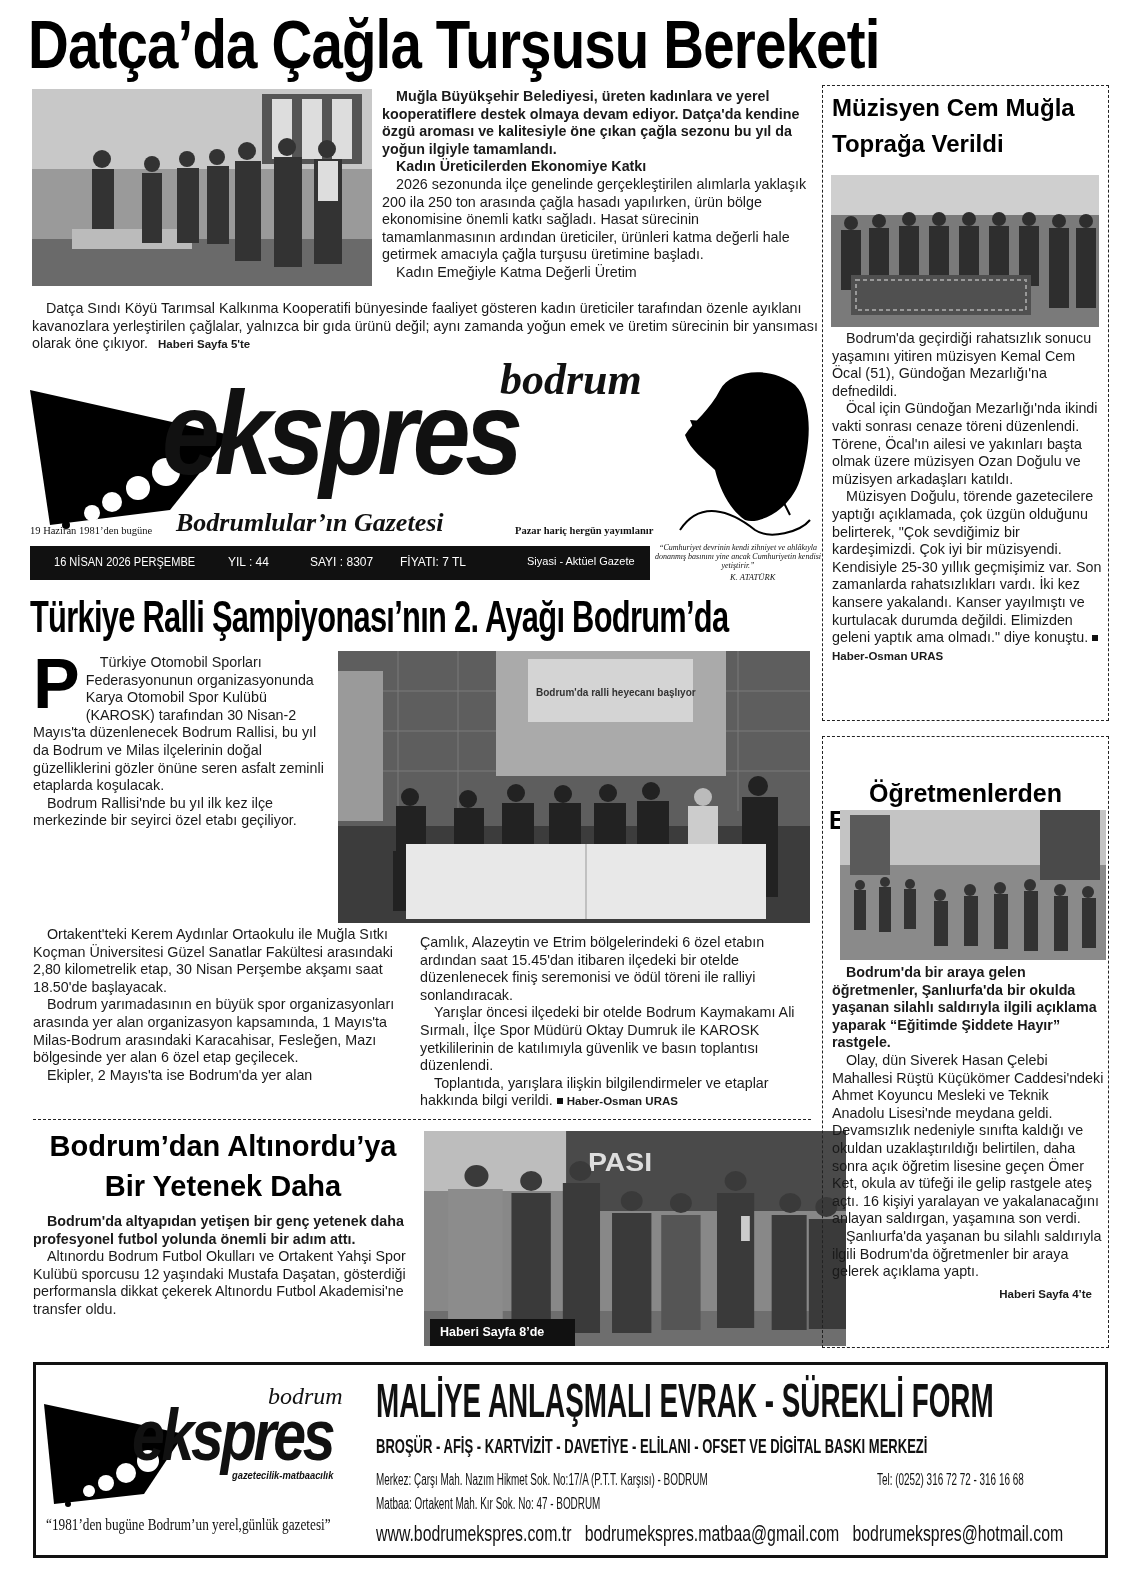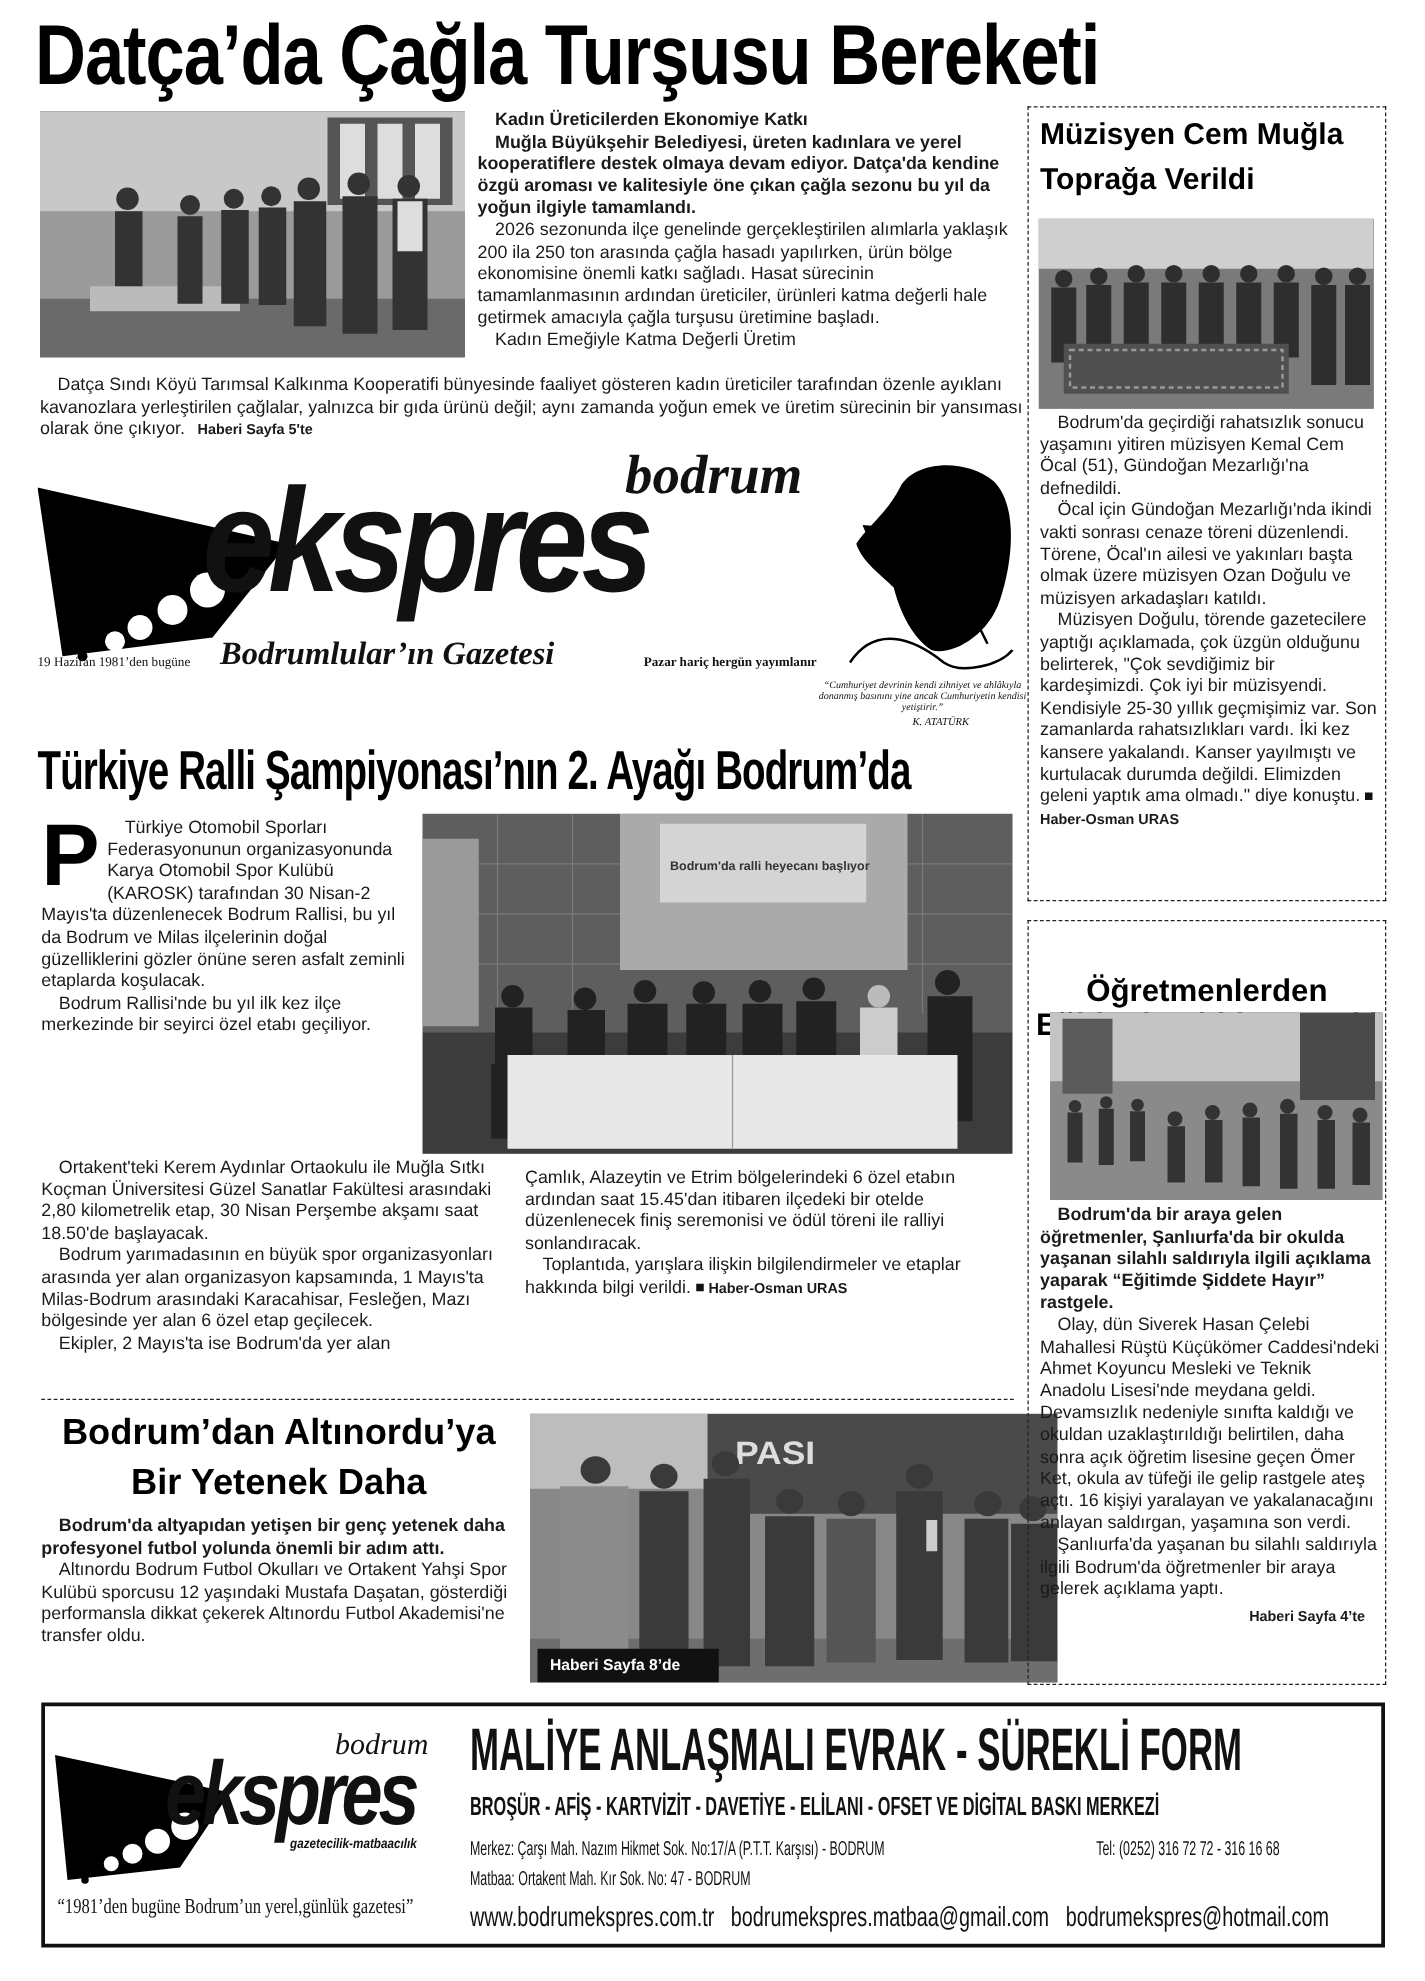--- a/index.html
+++ b/index.html
@@ -51,22 +51,22 @@
       <circle cx="255" cy="58" r="9"></circle>
         <rect x="242" y="68" width="28" height="110"></rect>
       <circle cx="295" cy="60" r="9"></circle>
         <rect x="282" y="70" width="28" height="105"></rect>
     </g>
     <rect x="286" y="72" width="20" height="40" fill="#ddd"></rect>
   </svg>
 </div>
 
 <div class="abs body-text" style="left:382px; top:88px; width:432px;">
+  <p class="bold" style="text-indent:14px;">Muğla Büyükşehir Belediyesi, üreten kadınlara ve yerel kooperatiflere destek olmaya devam ediyor. Datça'da kendine özgü aroması ve kalitesiyle öne çıkan çağla sezonu bu yıl da yoğun ilgiyle tamamlandı.</p>
   <p class="bold">Kadın Üreticilerden Ekonomiye Katkı</p>
-  <p class="bold" style="text-indent:14px;">Muğla Büyükşehir Belediyesi, üreten kadınlara ve yerel kooperatiflere destek olmaya devam ediyor. Datça'da kendine özgü aroması ve kalitesiyle öne çıkan çağla sezonu bu yıl da yoğun ilgiyle tamamlandı.</p>
   <p>2026 sezonunda ilçe genelinde gerçekleştirilen alımlarla yaklaşık 200 ila 250 ton arasında çağla hasadı yapılırken, ürün bölge ekonomisine önemli katkı sağladı. Hasat sürecinin tamamlanmasının ardından üreticiler, ürünleri katma değerli hale getirmek amacıyla çağla turşusu üretimine başladı.</p>
   <p style="margin-top:0;">Kadın Emeğiyle Katma Değerli Üretim</p>
 </div>
 <div class="abs body-text" style="left:32px; top:300px; width:790px;">
   <p><span>Datça Sındı Köyü Tarımsal Kalkınma Kooperatifi bünyesinde faaliyet gösteren kadın üreticiler tarafından özenle ayıklanı kavanozlara yerleştirilen çağlalar, yalnızca bir gıda ürünü değil; aynı zamanda yoğun emek ve üretim sürecinin bir yansıması olarak öne çıkıyor.</span>
      <span class="credit" style="margin-left:6px;">Haberi Sayfa 5'te</span></p>
 </div>
 
 <div class="abs" style="left:30px; top:360px; width:790px; height:225px;">
 
@@ -76,20 +76,27 @@
     <circle cx="82" cy="122" r="10" fill="#fff"></circle>
     <circle cx="108" cy="108" r="12" fill="#fff"></circle>
     <circle cx="136" cy="92" r="14" fill="#fff"></circle>
     <circle cx="36" cy="145" r="4" fill="#000"></circle>
   </svg>
   <div class="abs serif" style="left:470px; top:-2px; font-size:44px; font-style:italic; font-weight:bold; line-height:44px;">bodrum</div>
   <div class="abs" style="left:132px; top:8px; font-family:'Liberation Sans',sans-serif; font-style:italic; font-size:118px; font-weight:bold; line-height:130px; letter-spacing:-6px; transform:scaleX(0.88); transform-origin:left top;">ekspres</div>
   <div class="abs serif" style="left:0; top:165px; font-size:10.5px;">19 Haziran 1981’den bugüne</div>
   <div class="abs serif" style="left:146px; top:148px; font-size:26px; font-style:italic; font-weight:bold;">Bodrumlular’ın Gazetesi</div>
   <div class="abs serif" style="left:485px; top:165px; font-size:10.5px; font-weight:bold;">Pazar hariç hergün yayımlanır</div>
+  <div class="abs bar-black" style="left:0; top:186px; width:620px; height:34px;">
+    <span class="abs cond" style="left:24px; top:9px; font-size:12px; font-weight:normal; transform:scaleX(0.92);">16 NİSAN 2026 PERŞEMBE</span>
+    <span class="abs cond" style="left:198px; top:9px; font-size:12px; font-weight:normal;">YIL : 44</span>
+    <span class="abs cond" style="left:280px; top:9px; font-size:12px; font-weight:normal;">SAYI : 8307</span>
+    <span class="abs cond" style="left:370px; top:9px; font-size:12px; font-weight:normal;">FİYATI: 7 TL</span>
+    <span class="abs cond" style="left:497px; top:9px; font-size:11px; font-weight:normal;">Siyasi - Aktüel Gazete</span>
+  </div>
 
   <svg class="abs" style="left:630px; top:0; width:160px; height:185px;" viewBox="0 0 160 185">
     <path d="M60,30 C70,10 110,5 135,25 C155,45 150,90 140,120 C130,150 100,165 85,160 C70,150 60,130 55,110 C45,100 30,90 25,75 C35,60 50,50 60,30 Z" fill="#000"></path>
     <path d="M30,60 L55,62 L60,70 L35,72 Z" fill="#000"></path>
     <path d="M20,170 C40,140 70,150 95,170 C110,180 140,172 150,160" stroke="#000" stroke-width="2" fill="none"></path>
     <path d="M100,150 L120,135 L130,155" stroke="#000" stroke-width="2" fill="none"></path>
   </svg>
   <div class="abs serif" style="left:622px; top:183px; width:172px; font-size:8px; font-style:italic; line-height:9px; text-align:center;">“Cumhuriyet devrinin kendi zihniyet ve ahlâkıyla donanmış basınını yine ancak Cumhuriyetin kendisi yetiştirir.”</div>
   <div class="abs serif" style="left:700px; top:212px; font-size:8.5px; font-style:italic;">K. ATATÜRK</div>
 </div>
@@ -142,20 +149,21 @@
   </svg>
 </div>
 
 <div class="abs body-text" style="left:33px; top:926px; width:370px;">
   <p>Ortakent'teki Kerem Aydınlar Ortaokulu ile Muğla Sıtkı Koçman Üniversitesi Güzel Sanatlar Fakültesi arasındaki 2,80 kilometrelik etap, 30 Nisan Perşembe akşamı saat 18.50'de başlayacak.</p>
   <p>Bodrum yarımadasının en büyük spor organizasyonları arasında yer alan organizasyon kapsamında, 1 Mayıs'ta Milas-Bodrum arasındaki Karacahisar, Fesleğen, Mazı bölgesinde yer alan 6 özel etap geçilecek.</p>
   <p>Ekipler, 2 Mayıs'ta ise Bodrum'da yer alan</p>
 </div>
 <div class="abs body-text" style="left:420px; top:934px; width:400px;">
   <p class="noind">Çamlık, Alazeytin ve Etrim bölgelerindeki 6 özel etabın ardından saat 15.45'dan itibaren ilçedeki bir otelde düzenlenecek finiş seremonisi ve ödül töreni ile ralliyi sonlandıracak.</p>
+  <p>Yarışlar öncesi ilçedeki bir otelde Bodrum Kaymakamı Ali Sırmalı, İlçe Spor Müdürü Oktay Dumruk ile KAROSK yetkililerinin de katılımıyla güvenlik ve basın toplantısı düzenlendi.</p>
   <p><span>Toplantıda, yarışlara ilişkin bilgilendirmeler ve etaplar hakkında bilgi verildi.</span><span class="bullet"></span><span class="credit">Haber-Osman URAS</span></p>
 </div>
 
 <div class="dash-h" style="left:33px; top:1119px; width:778px;"></div>
 
 <div class="abs" style="left:33px; top:1126px; width:380px; text-align:center; font-weight:900; font-size:29px; line-height:40px; color:#000;">
   <div>Bodrum’dan Altınordu’ya</div>
   <div>Bir Yetenek Daha</div>
 </div>
 <div class="abs body-text" style="left:33px; top:1213px; width:395px;">

